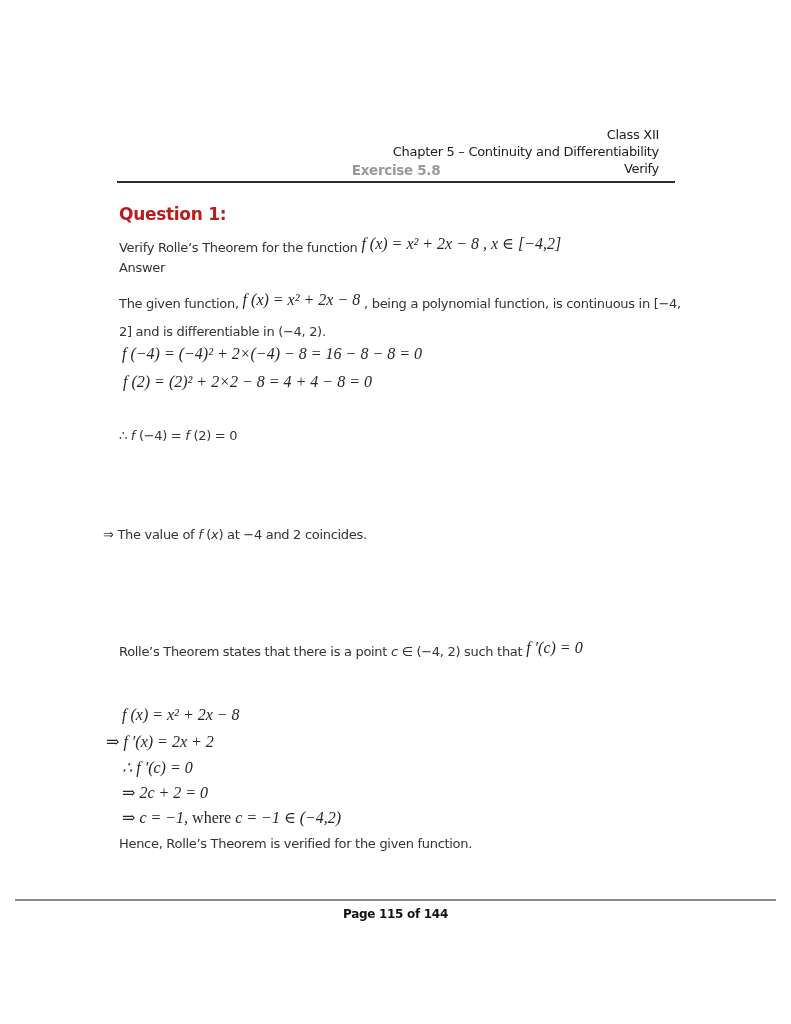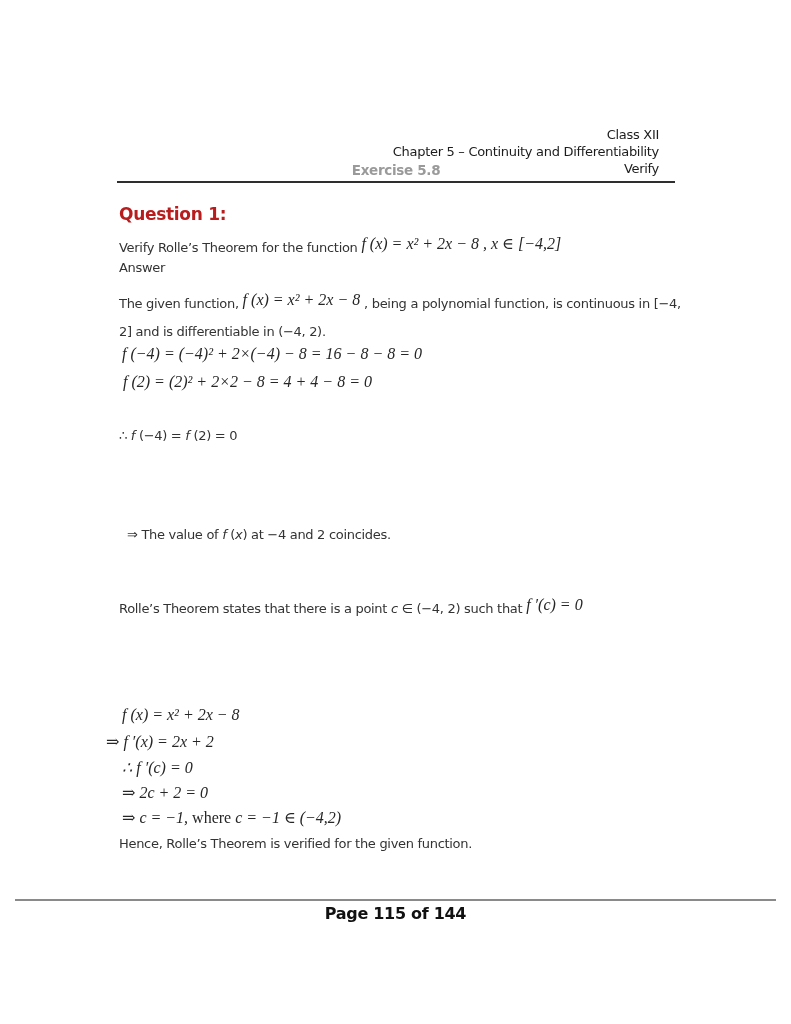--- a/index.html
+++ b/index.html
@@ -53,21 +53,21 @@
   .eq .seg-math, .eq .seg-roman { vertical-align: baseline; }
 
   .footer-divider {
     left: 15px; top: 899px; width: 761px; height: 2px;
     background: #8a8a8a;
   }
   .footer-text {
     left: 0; top: 904px; width: 791px;
     text-align: center;
     font-weight: bold; color: #111111;
-    font-size: 16px;
+    font-size: 12px;
   }
 </style>
 </head>
 <body>
 
 <div class="page">
 
   <div class="abs header-row">
     <span>Class XII</span>
     <span>Chapter 5 – Continuity and Differentiability</span>
@@ -83,23 +83,23 @@
   <div class="abs" style="left:119px; top:258px;"><span class="seg seg-text">Answer</span></div>
 
   <div class="abs" style="left:119px; top:290px;"><span class="seg seg-text">The given function, </span><span class="seg seg-math">f (x) = x² + 2x − 8</span><span class="seg seg-text"> , being a polynomial function, is continuous in [−4,</span></div>
   <div class="abs" style="left:119px; top:322px;"><span class="seg seg-text">2] and is differentiable in (−4, 2).</span></div>
 
   <div class="abs eq" style="left:122px; top:341px;"><span class="seg seg-math">f (−4) = (−4)² + 2×(−4) − 8 = 16 − 8 − 8 = 0</span></div>
   <div class="abs eq" style="left:123px; top:369px;"><span class="seg seg-math">f (2) = (2)² + 2×2 − 8 = 4 + 4 − 8 = 0</span></div>
 
   <div class="abs" style="left:119px; top:426px;"><span class="seg seg-text">∴ </span><span class="seg seg-italic">f</span><span class="seg seg-text"> (−4) = </span><span class="seg seg-italic">f</span><span class="seg seg-text"> (2) = 0</span></div>
 
-  <div class="abs" style="left:127px; top:525px;"><span class="seg seg-text">⇒ The value of </span><span class="seg seg-italic">f</span><span class="seg seg-text"> (</span><span class="seg seg-italic">x</span><span class="seg seg-text">) at −4 and 2 coincides.</span></div>
+  <div class="abs" style="left:103px; top:525px;"><span class="seg seg-text">⇒ The value of </span><span class="seg seg-italic">f</span><span class="seg seg-text"> (</span><span class="seg seg-italic">x</span><span class="seg seg-text">) at −4 and 2 coincides.</span></div>
 
-  <div class="abs" style="left:119px; top:595px;"><span class="seg seg-text">Rolle’s Theorem states that there is a point </span><span class="seg seg-italic">c</span><span class="seg seg-text"> ∈ (−4, 2) such that </span><span class="seg seg-math">f ′(c) = 0</span></div>
+  <div class="abs" style="left:119px; top:638px;"><span class="seg seg-text">Rolle’s Theorem states that there is a point </span><span class="seg seg-italic">c</span><span class="seg seg-text"> ∈ (−4, 2) such that </span><span class="seg seg-math">f ′(c) = 0</span></div>
 
   <div class="abs eq" style="left:122px; top:702px;"><span class="seg seg-math">f (x) = x² + 2x − 8</span></div>
   <div class="abs eq" style="left:106px; top:729px;"><span class="seg seg-math">⇒ f ′(x) = 2x + 2</span></div>
   <div class="abs eq" style="left:122px; top:755px;"><span class="seg seg-math">∴ f ′(c) = 0</span></div>
   <div class="abs eq" style="left:122px; top:780px;"><span class="seg seg-math">⇒ 2c + 2 = 0</span></div>
   <div class="abs eq" style="left:122px; top:805px;"><span class="seg seg-math">⇒ c = −1,</span><span class="seg seg-roman"> where </span><span class="seg seg-math">c = −1 ∈ (−4,2)</span></div>
 
   <div class="abs" style="left:119px; top:834px;"><span class="seg seg-text">Hence, Rolle’s Theorem is verified for the given function.</span></div>
 
   <div class="abs footer-divider"></div>

